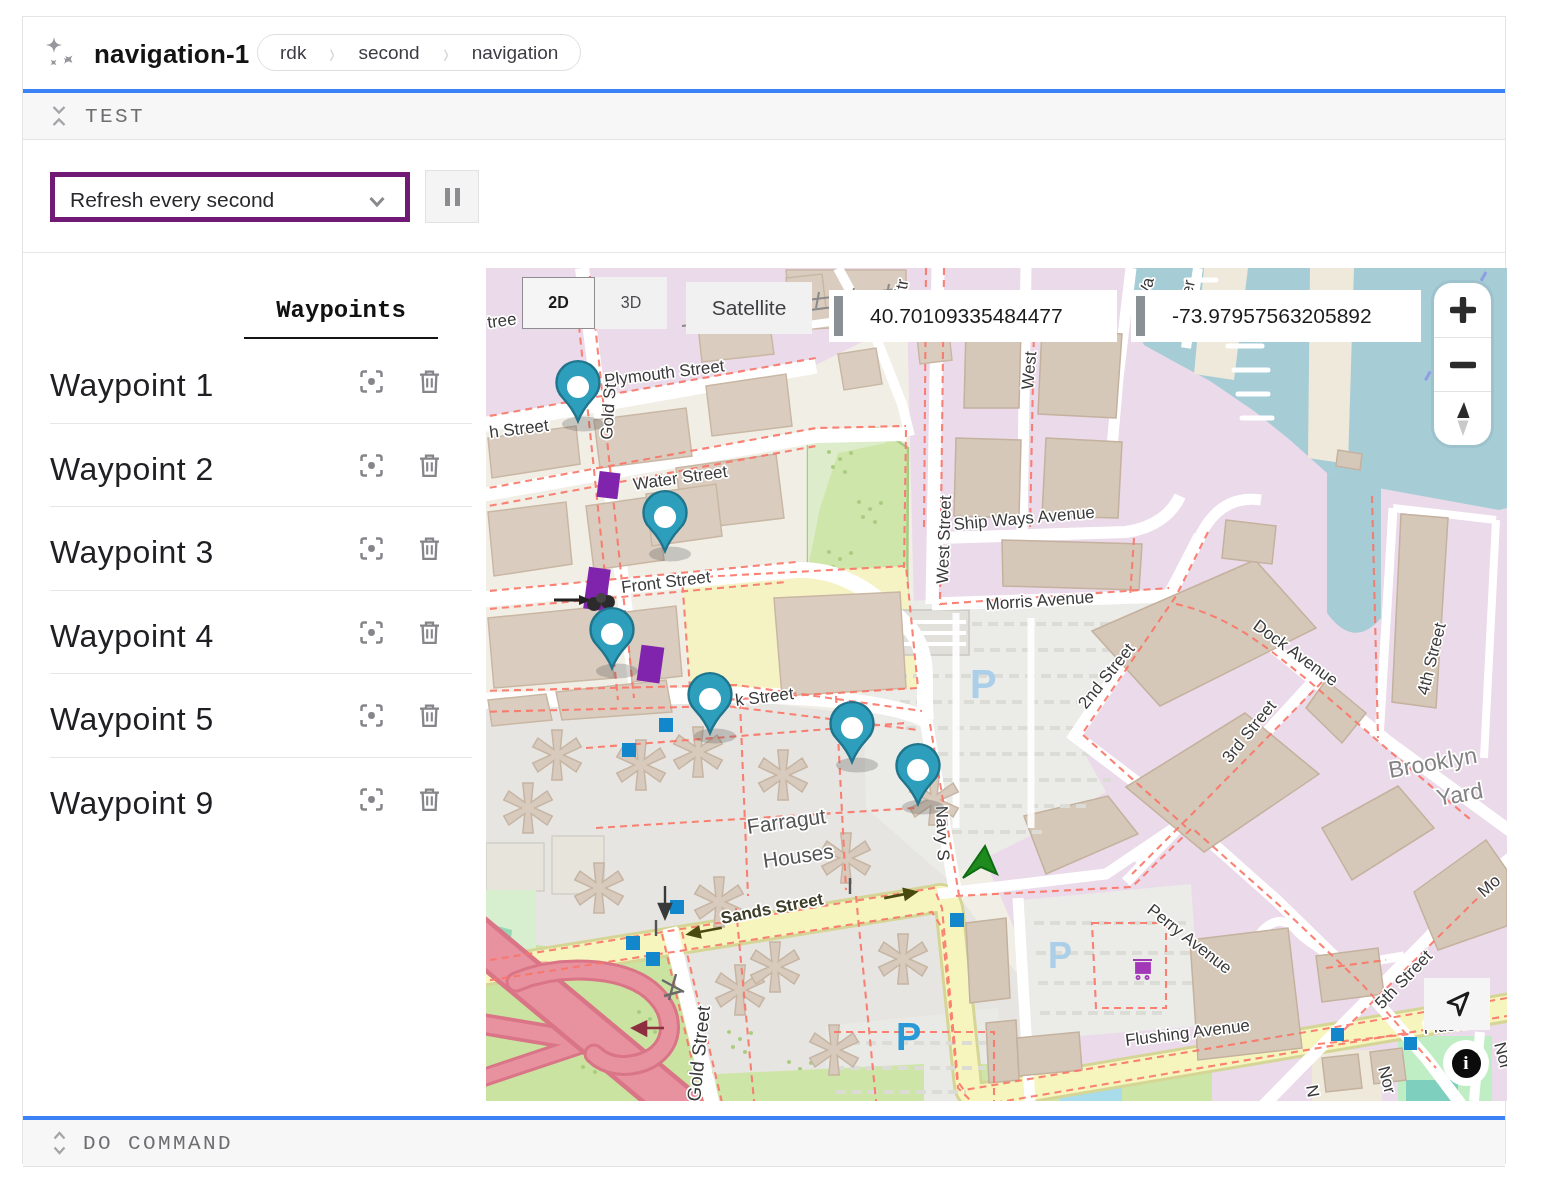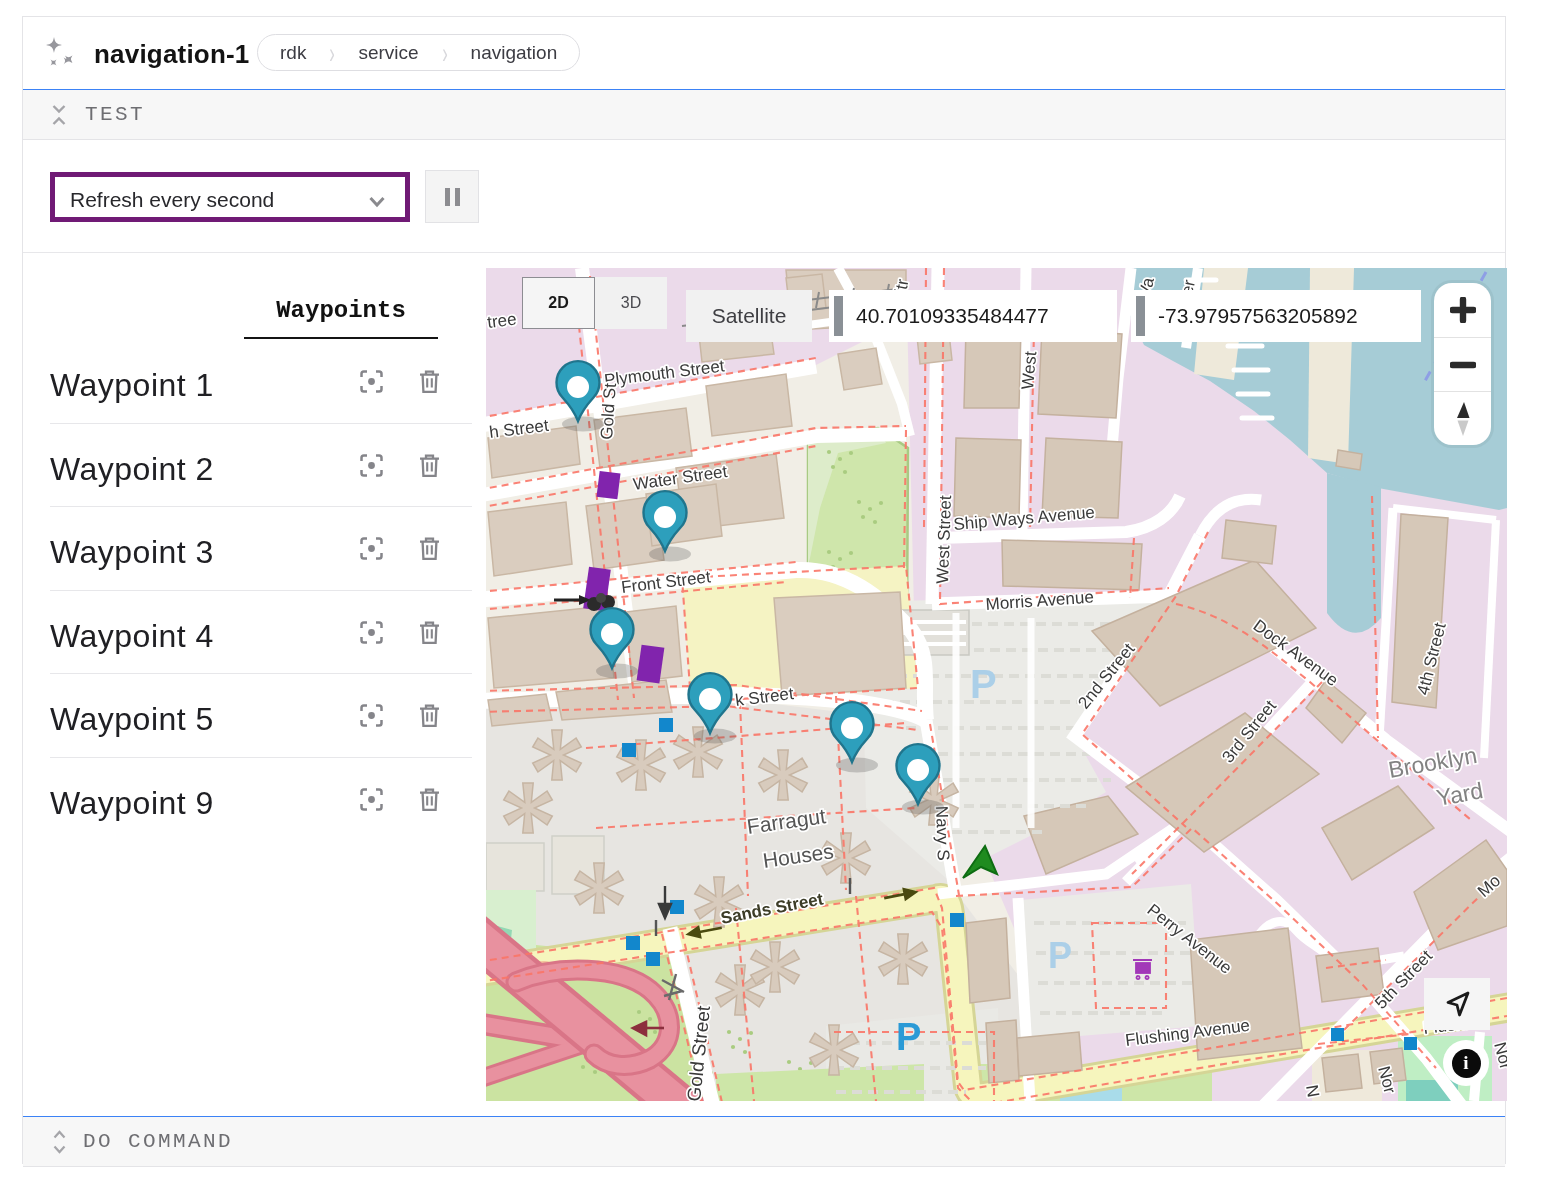--- a/index.html
+++ b/index.html
@@ -3,21 +3,21 @@
 *{margin:0;padding:0;box-sizing:border-box}
 html,body{width:1542px;height:1180px;background:#fff;font-family:"Liberation Sans",sans-serif;position:relative;overflow:hidden}
 .card{position:absolute;left:22px;top:16px;width:1484px;height:1148px;border:1px solid #e4e4e7;background:#fff}
 .abs{position:absolute}
 
 .hdr{position:absolute;left:0;top:0;width:100%;height:72px}
 .title{position:absolute;left:71px;top:22px;font-size:26px;font-weight:bold;color:#131313;letter-spacing:.2px}
 .pill{position:absolute;left:234px;top:17px;height:37px;border:1px solid #dedee2;border-radius:19px;background:#fff;display:flex;align-items:center;padding:0 22px;font-size:19px;color:#3c3c43}
 .pill .sep{color:#d8d8dc;font-size:30px;font-weight:400;margin:0 21px;transform:scaleX(.55);display:inline-block;font-family:"Liberation Sans",sans-serif}
 
-.gbar{position:absolute;left:0;width:100%;height:51px;background:#f7f7f7;border-top:1px solid #3b82f6;border-bottom:1px solid #e4e4e7;display:flex;align-items:center}
+.gbar{position:absolute;left:0;width:100%;height:51px;background:#f7f7f7;border-top:4px solid #3b82f6;border-bottom:1px solid #e4e4e7;display:flex;align-items:center}
 .gbar .lbl{font-family:"Liberation Mono",monospace;font-size:21px;color:#6e6e72;letter-spacing:2.4px}
 
 .sel{position:absolute;left:27px;top:155px;width:360px;height:50px;border:5px solid #701a75;background:#fff}
 .sel .t{position:absolute;left:15px;top:11px;font-size:21px;color:#28282c}
 .pause{position:absolute;left:402px;top:153px;width:54px;height:53px;background:#f4f4f4;border:1px solid #e2e2e5}
 .pause i{position:absolute;top:17px;width:5px;height:18px;background:#8c8c90}
 
 .panel{position:absolute;left:27px;top:266px;width:422px}
 .tabs{position:relative;height:57px;width:388px;font-family:"Liberation Mono",monospace;font-size:24px}
 .tab{position:absolute;top:0;width:50%;height:56px;display:flex;align-items:center;justify-content:center}
@@ -29,24 +29,24 @@
 .row svg{position:absolute;top:30px}
 .row .foc{left:310px}
 .row .tra{left:369px}
 
 .map{position:absolute;left:463px;top:251px;width:1021px;height:833px;overflow:hidden;background:#f1eee6}
 
 .mbtn{position:absolute;background:#f1f1f1;display:flex;align-items:center;justify-content:center;font-size:21px;color:#3e3e42}
 .seg{position:absolute;left:36px;top:9px;width:145px;height:52px}
 .seg .c2{position:absolute;left:0;top:0;width:73px;height:52px;background:#f5f5f5;border:1px solid #8d8d92;font-weight:bold;color:#1a1a1a;display:flex;align-items:center;justify-content:center}
 .seg .c3{position:absolute;left:73px;top:0;width:72px;height:52px;background:#f1f1f1;color:#4b4b50;display:flex;align-items:center;justify-content:center}
-.sat{left:200px;top:22px;width:126px;height:52px}
+.sat{left:200px;top:14px;width:126px;height:52px}
 .coord{position:absolute;top:22px;height:52px;background:#fff;display:flex;align-items:center}
 .coord .hdl{width:9px;height:40px;background:#8a9096;margin-left:5px;flex:none}
-.coord .v{font-size:21px;color:#1b1b1b;margin-left:13px;white-space:nowrap}
+.coord .v{font-size:21px;color:#1b1b1b;margin-left:27px;white-space:nowrap}
 .zoomstack{position:absolute;left:948px;top:15px;width:57px;height:162px;background:#fff;border-radius:18px;box-shadow:0 0 0 3px rgba(150,185,195,.55)}
 .zoomstack .zc{position:absolute;left:0;width:57px;height:54px;display:flex;align-items:center;justify-content:center}
 .locate{position:absolute;left:938px;top:710px;width:66px;height:52px;background:#f5f5f5;display:flex;align-items:center;justify-content:center}
 .info{position:absolute;left:957px;top:772px;width:46px;height:46px;border-radius:50%;background:#fff;display:flex;align-items:center;justify-content:center}
 .info .b{width:29px;height:29px;border-radius:50%;background:#0b0b0b;color:#fff;display:flex;align-items:center;justify-content:center;font-size:19px;font-weight:bold;font-family:"Liberation Serif",serif}
 </style></head>
 <body>
 <div class="card">
 
   <div class="hdr">
@@ -57,21 +57,21 @@
           <path d="M0,-6.2 C0.6,-2.6 1.7,-1.5 5.3,-0.9 C1.7,-0.3 0.6,0.8 0,4.4 C-0.6,0.8 -1.7,-0.3 -5.3,-0.9 C-1.7,-1.5 -0.6,-2.6 0,-6.2Z" fill="#97979d"></path>
         </g>
       <g transform="translate(9,26) rotate(45)">
           <path d="M0,-5 C0.5,-2.1 1.35,-1.25 4.25,-0.75 C1.35,-0.25 0.5,0.6 0,3.5 C-0.5,0.6 -1.35,-0.25 -4.25,-0.75 C-1.35,-1.25 -0.5,-2.1 0,-5Z" fill="#97979d"></path>
         </g>
     </svg>
     <div class="title">navigation-1</div>
     <div class="pill">
         <span>rdk</span>
         <span class="sep">›</span>
-        <span>service</span>
+        <span>second</span>
         <span class="sep">›</span>
         <span>navigation</span>
       </div>
   </div>
 
   <div class="gbar" style="top:72px">
     <svg style="margin-left:29px" width="14" height="22" viewBox="0 0 14 22">
       <path d="M1.5,2 L7,7.5 L12.5,2" stroke="#a5a5a9" stroke-width="2.4" fill="none"></path>
       <path d="M1.5,20 L7,14.5 L12.5,20" stroke="#a5a5a9" stroke-width="2.4" fill="none"></path>
     </svg>

